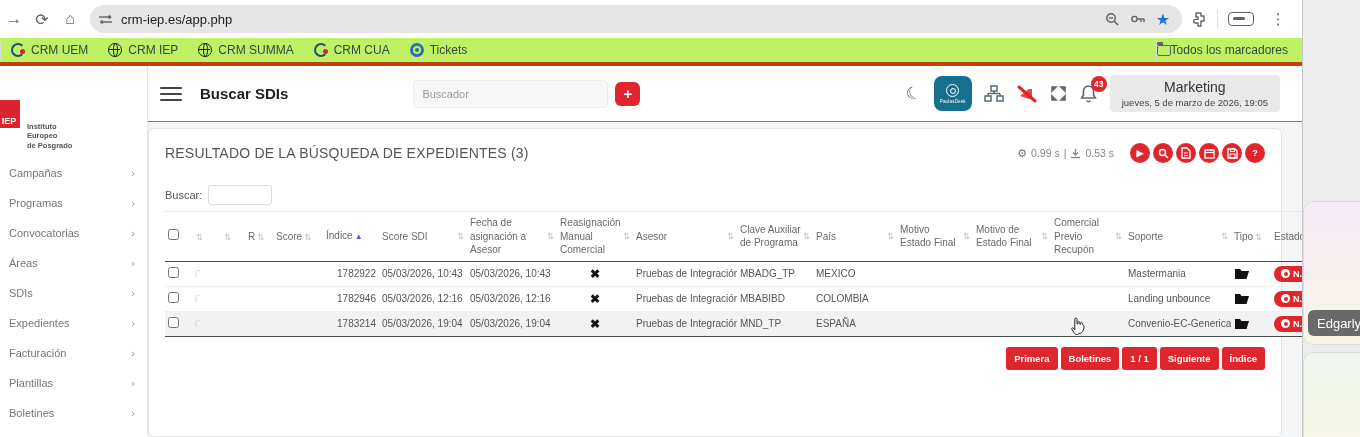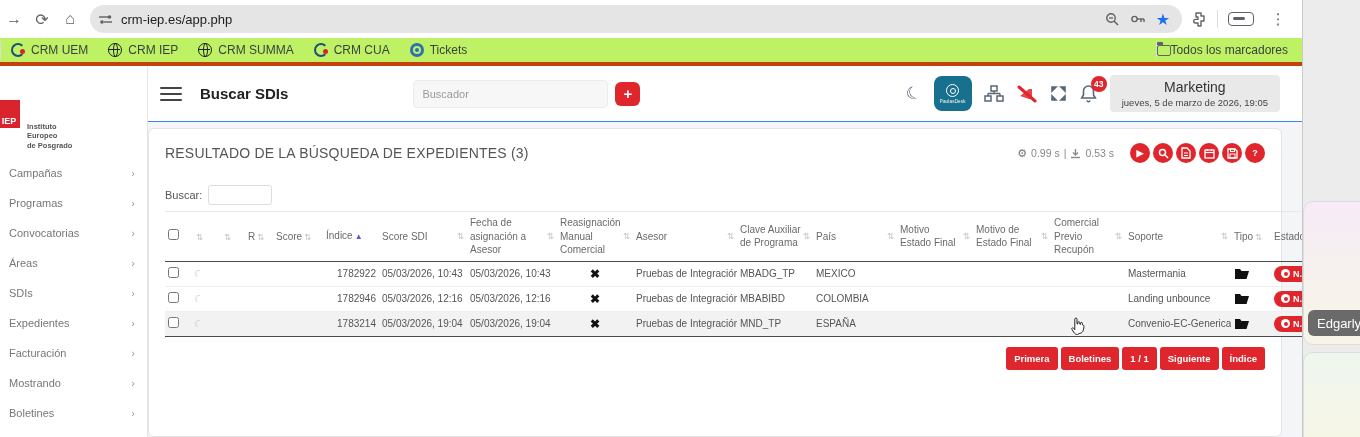--- a/index.html
+++ b/index.html
@@ -222,21 +222,21 @@
         </div>
       <div class="side-item">
           <span>Expedientes</span>
           <span class="chev">›</span>
         </div>
       <div class="side-item">
           <span>Facturación</span>
           <span class="chev">›</span>
         </div>
       <div class="side-item">
-          <span>Mostrando</span>
+          <span>Plantillas</span>
           <span class="chev">›</span>
         </div>
       <div class="side-item">
           <span>Boletines</span>
           <span class="chev">›</span>
         </div>
       <div class="side-item">
           <span>Automatización</span>
           <span class="chev">›</span>
         </div>

